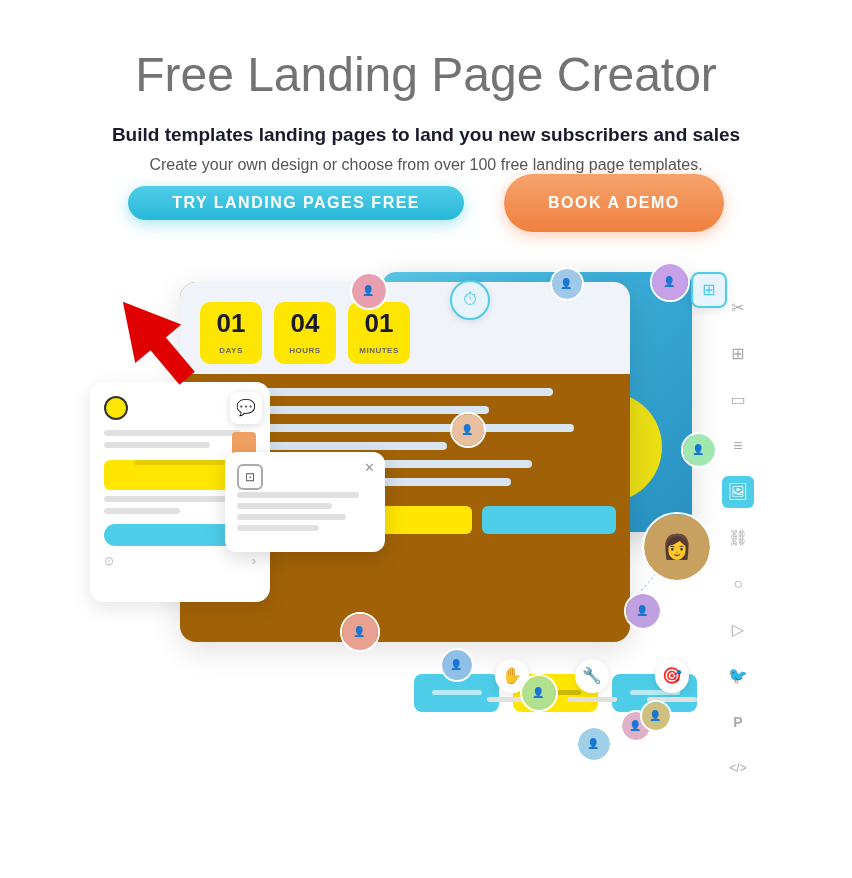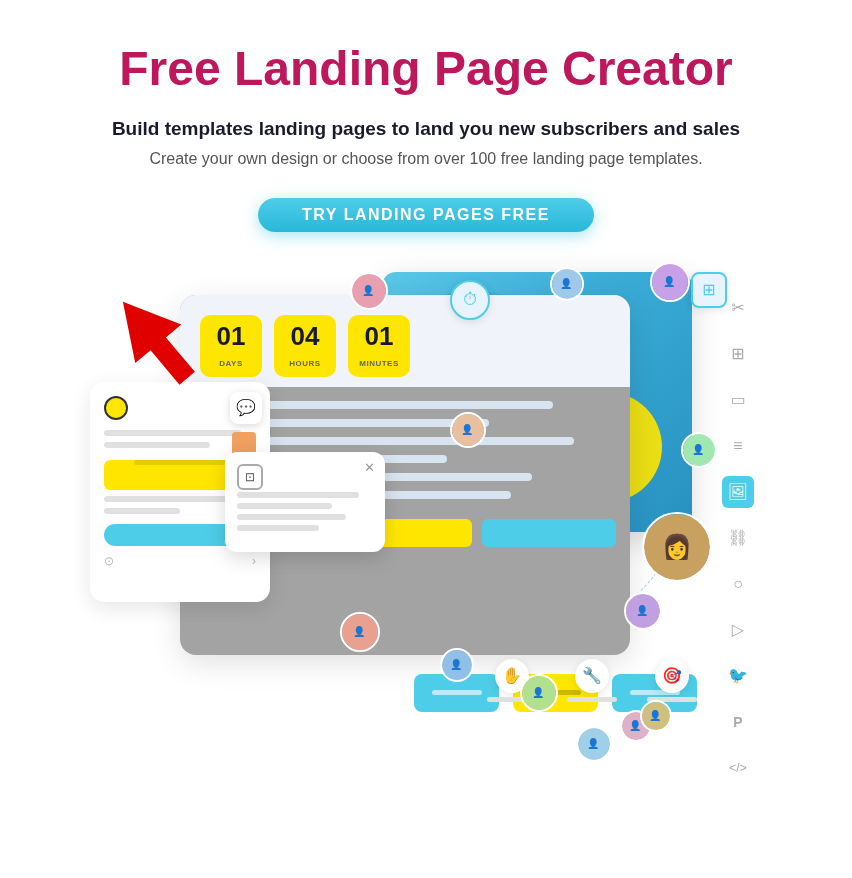--- a/index.html
+++ b/index.html
@@ -22,25 +22,26 @@
 
     
     .title-section {
       text-align: center;
       margin-bottom: 20px;
     }
 
     .main-title {
       display: inline-block;
       font-size: 48px;
-      font-weight: 700;
-      color: #be185d;
+      font-weight: 400;
+      color: #737373;
       position: relative;
       line-height: 1.2;
       padding: 0 8px;
+      margin-top: 6px;
     }
 
     .title-highlight {
       position: absolute;
       top: 50%;
       left: -10px;
       right: -10px;
       height: 55px;
       background: #FFE600;
       transform: translateY(-50%) rotate(-1deg);
@@ -54,21 +55,20 @@
       color: #1a1a2e;
       text-align: center;
       margin-bottom: 10px;
     }
 
     .subtitle-light {
       font-size: 16px;
       font-weight: 400;
       color: #555;
       text-align: center;
-      margin-bottom: 30px;
     }
 
     
     .buttons-row {
       display: flex;
       justify-content: center;
       gap: 40px;
       align-items: center;
       margin-bottom: 20px;
     }
@@ -116,24 +116,24 @@
       position: relative;
       width: 100%;
       height: 520px;
       margin-top: 10px;
     }
 
     
     .dashboard-main {
       position: absolute;
       left: 120px;
-      top: 43px;
+      top: 30px;
       width: 450px;
       height: 360px;
-      background: #a3a3a3;
+      background: #a16207;
       border-radius: 16px;
       box-shadow: 0 8px 30px rgba(0,0,0,0.12);
       overflow: hidden;
       z-index: 3;
     }
 
     
     .countdown-bar {
       background: #f0f4fa;
       padding: 20px 20px 10px 20px;
@@ -526,20 +526,21 @@
       <span class="title-highlight"></span>
       <span>Free Landing Page Creator</span>
     </h1>
   </div>
 
   <p class="subtitle-bold">Build templates landing pages to land you new subscribers and sales</p>
   <p class="subtitle-light">Create your own design or choose from over 100 free landing page templates.</p>
 
   <div class="buttons-row">
     <button class="btn-primary">TRY LANDING PAGES FREE</button>
+    <button class="btn-secondary">BOOK A DEMO</button>
   </div>
 
   <div class="arrow-container">
     <svg width="130" height="110" viewBox="0 0 130 110">
 
       <g transform="rotate(-40, 65, 55)">
         <polygon points="65,5 95,60 75,60 75,105 55,105 55,60 35,60" fill="#e00000"></polygon>
       </g>
     </svg>
   </div>

